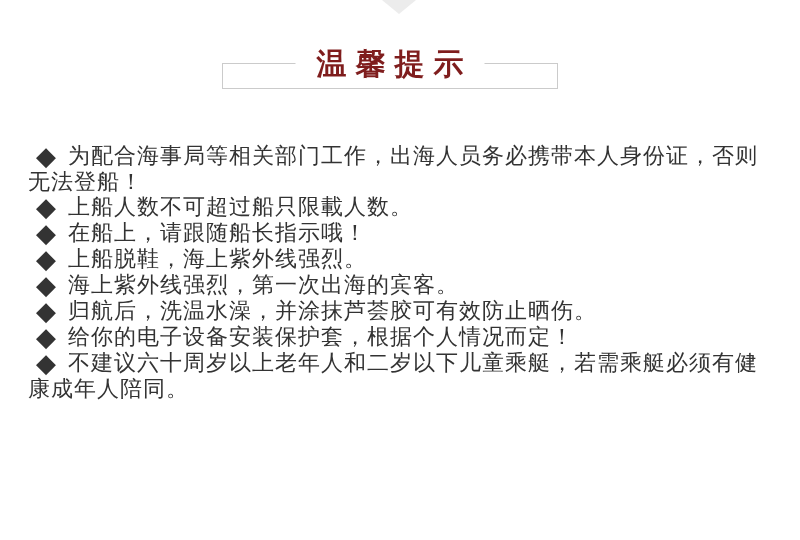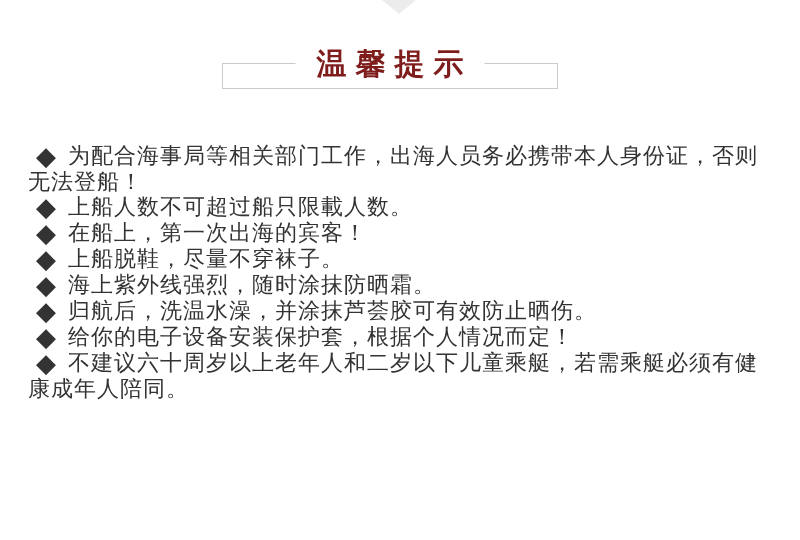--- a/index.html
+++ b/index.html
@@ -98,30 +98,30 @@
 <div class="notice-list">
   <p class="notice-item">
     <span class="bullet">◆</span><span>为配合海事局等相关部门工作，出海人员务必携带本人身份证，否则无法登船！</span>
   </p>
 
   <p class="notice-item">
     <span class="bullet">◆</span><span>上船人数不可超过船只限載人数。</span>
   </p>
 
   <p class="notice-item">
-    <span class="bullet">◆</span><span>在船上，第一次出海的宾客！</span>
+    <span class="bullet">◆</span><span>在船上，请跟随船长指示哦！</span>
   </p>
 
   <p class="notice-item">
-    <span class="bullet">◆</span><span>上船脱鞋，尽量不穿袜子。</span>
+    <span class="bullet">◆</span><span>上船脱鞋，海上紫外线强烈。</span>
   </p>
 
 
   <p class="notice-item">
-    <span class="bullet">◆</span><span>海上紫外线强烈，随时涂抹防晒霜。</span>
+    <span class="bullet">◆</span><span>海上紫外线强烈，第一次出海的宾客。</span>
   </p>
 
   <p class="notice-item">
     <span class="bullet">◆</span><span>归航后，洗温水澡，并涂抹芦荟胶可有效防止晒伤。</span>
   </p>
 
 
   <p class="notice-item">
     <span class="bullet">◆</span><span>给你的电子设备安装保护套，根据个人情况而定！</span>
   </p>

